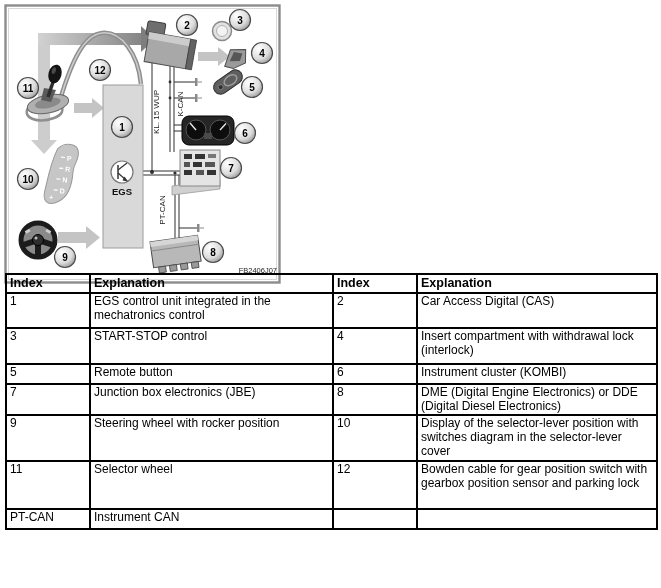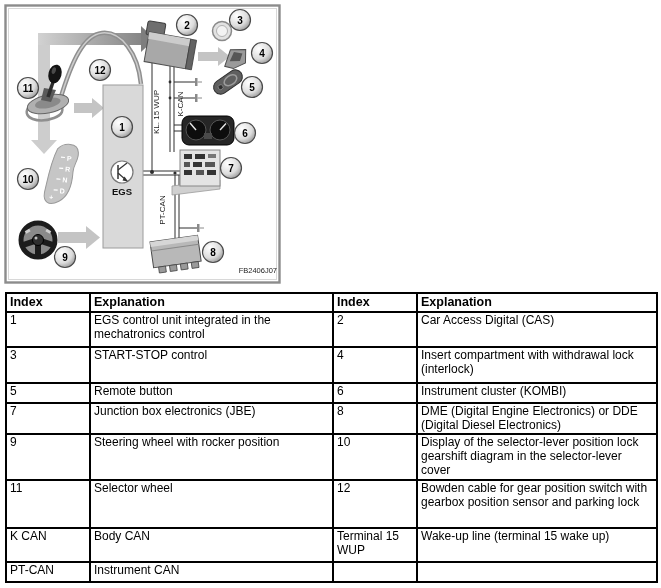--- a/index.html
+++ b/index.html
@@ -1,19 +1,19 @@
 <!DOCTYPE html>
 <html><head>
 <meta charset="utf-8">
 <style>
   html,body{margin:0;padding:0;background:#fff;}
   .screen{position:relative;width:661px;height:588px;background:#fff;overflow:hidden;
           font-family:"Liberation Sans",sans-serif;color:#000;}
   .diagram-wrap{position:absolute;left:4px;top:4px;width:277px;height:280px;}
-  .legend-wrap{position:absolute;left:5px;top:292px;}
+  .legend-wrap{position:absolute;left:5px;top:273px;}
   table.legend{border-collapse:collapse;table-layout:fixed;width:653px;
                font:12px/1.18 "Liberation Sans",sans-serif;color:#000;}
   table.legend th,table.legend td{border:2px solid #000;padding:0 3px 1px 3px;
                vertical-align:top;text-align:left;overflow:hidden;}
   table.legend th{font-weight:bold;font-size:12.5px;padding-top:1px;}
   svg text{font-family:"Liberation Sans",sans-serif;}
   .ball-num{font-size:10px;font-weight:bold;fill:#000;}
   .bus-label{font-size:8px;fill:#1a1a1a;}
   .gear-letter{font-size:7px;font-weight:bold;fill:#fff;}
 </style>
@@ -285,34 +285,28 @@
         <tr style="height:27px">
           <td>7</td>
           <td>Junction box electronics (JBE)</td>
           <td>8</td>
           <td>DME (Digital Engine Electronics) or DDE (Digital Diesel Electronics)</td>
         </tr>
         <tr style="height:46px">
           <td>9</td>
           <td>Steering wheel with rocker position</td>
           <td>10</td>
-          <td>Display of the selector-lever position lock gearshift diagram in the selector-lever cover</td>
+          <td>Display of the selector-lever position with switches diagram in the selector-lever cover</td>
         </tr>
         <tr style="height:48px">
           <td>11</td>
           <td>Selector wheel</td>
           <td>12</td>
           <td>Bowden cable for gear position switch with gearbox position sensor and parking lock</td>
         </tr>
-        <tr style="height:34px">
-          <td>K CAN</td>
-          <td>Body CAN</td>
-          <td>Terminal 15 WUP</td>
-          <td>Wake-up line (terminal 15 wake up)</td>
-        </tr>
         <tr style="height:20px">
           <td>PT-CAN</td>
           <td>Instrument CAN</td>
           <td></td>
           <td></td>
         </tr>
       </tbody>
     </table>
   </div>
 

